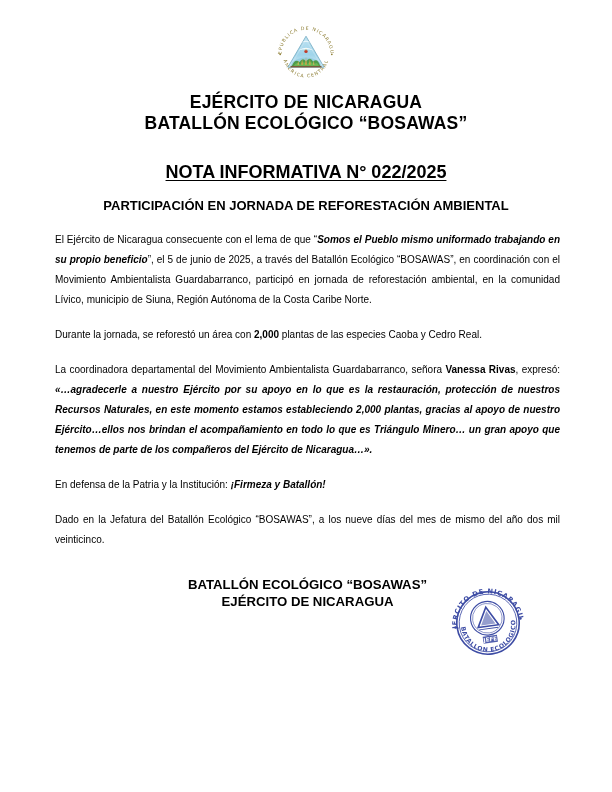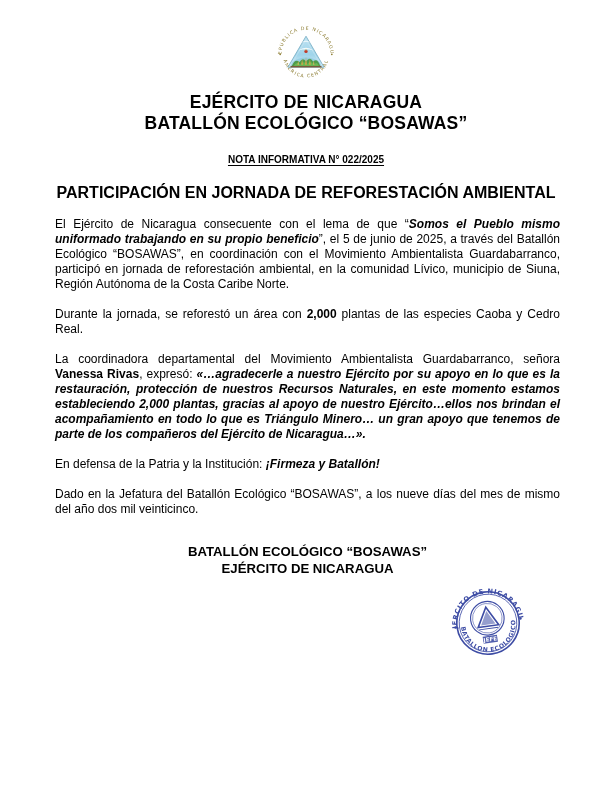--- a/index.html
+++ b/index.html
@@ -43,46 +43,46 @@
   }
   .title-line {
     font-size: 17.5px;
     font-weight: bold;
     letter-spacing: 0.2px;
     line-height: 21px;
     white-space: nowrap;
   }
   .nota-line {
     text-align: center;
-    margin-top: 17px;
-    font-size: 10px;
+    margin-top: 30px;
+    font-size: 18px;
     font-weight: bold;
     line-height: 17px;
   }
   .nota-line span.u {
     text-decoration: underline;
     text-underline-offset: 2px;
   }
   .subject-line {
     text-align: center;
     margin-top: 17px;
-    font-size: 16px;
+    font-size: 13px;
     font-weight: bold;
     line-height: 16px;
   }
 
   
   .body-area {
     margin: 0 52px 0 55px;
     padding-top: 16px;
   }
   p.para {
     margin: 0 0 15px 0;
-    font-size: 12px;
-    line-height: 15px;
+    font-size: 10px;
+    line-height: 20px;
     text-align: justify;
     text-justify: inter-word;
   }
   p.para:last-child { margin-bottom: 0; }
   .b  { font-weight: bold; }
   .bi { font-weight: bold; font-style: italic; }
 
   
   .sign-block {
     margin-top: 26px;

